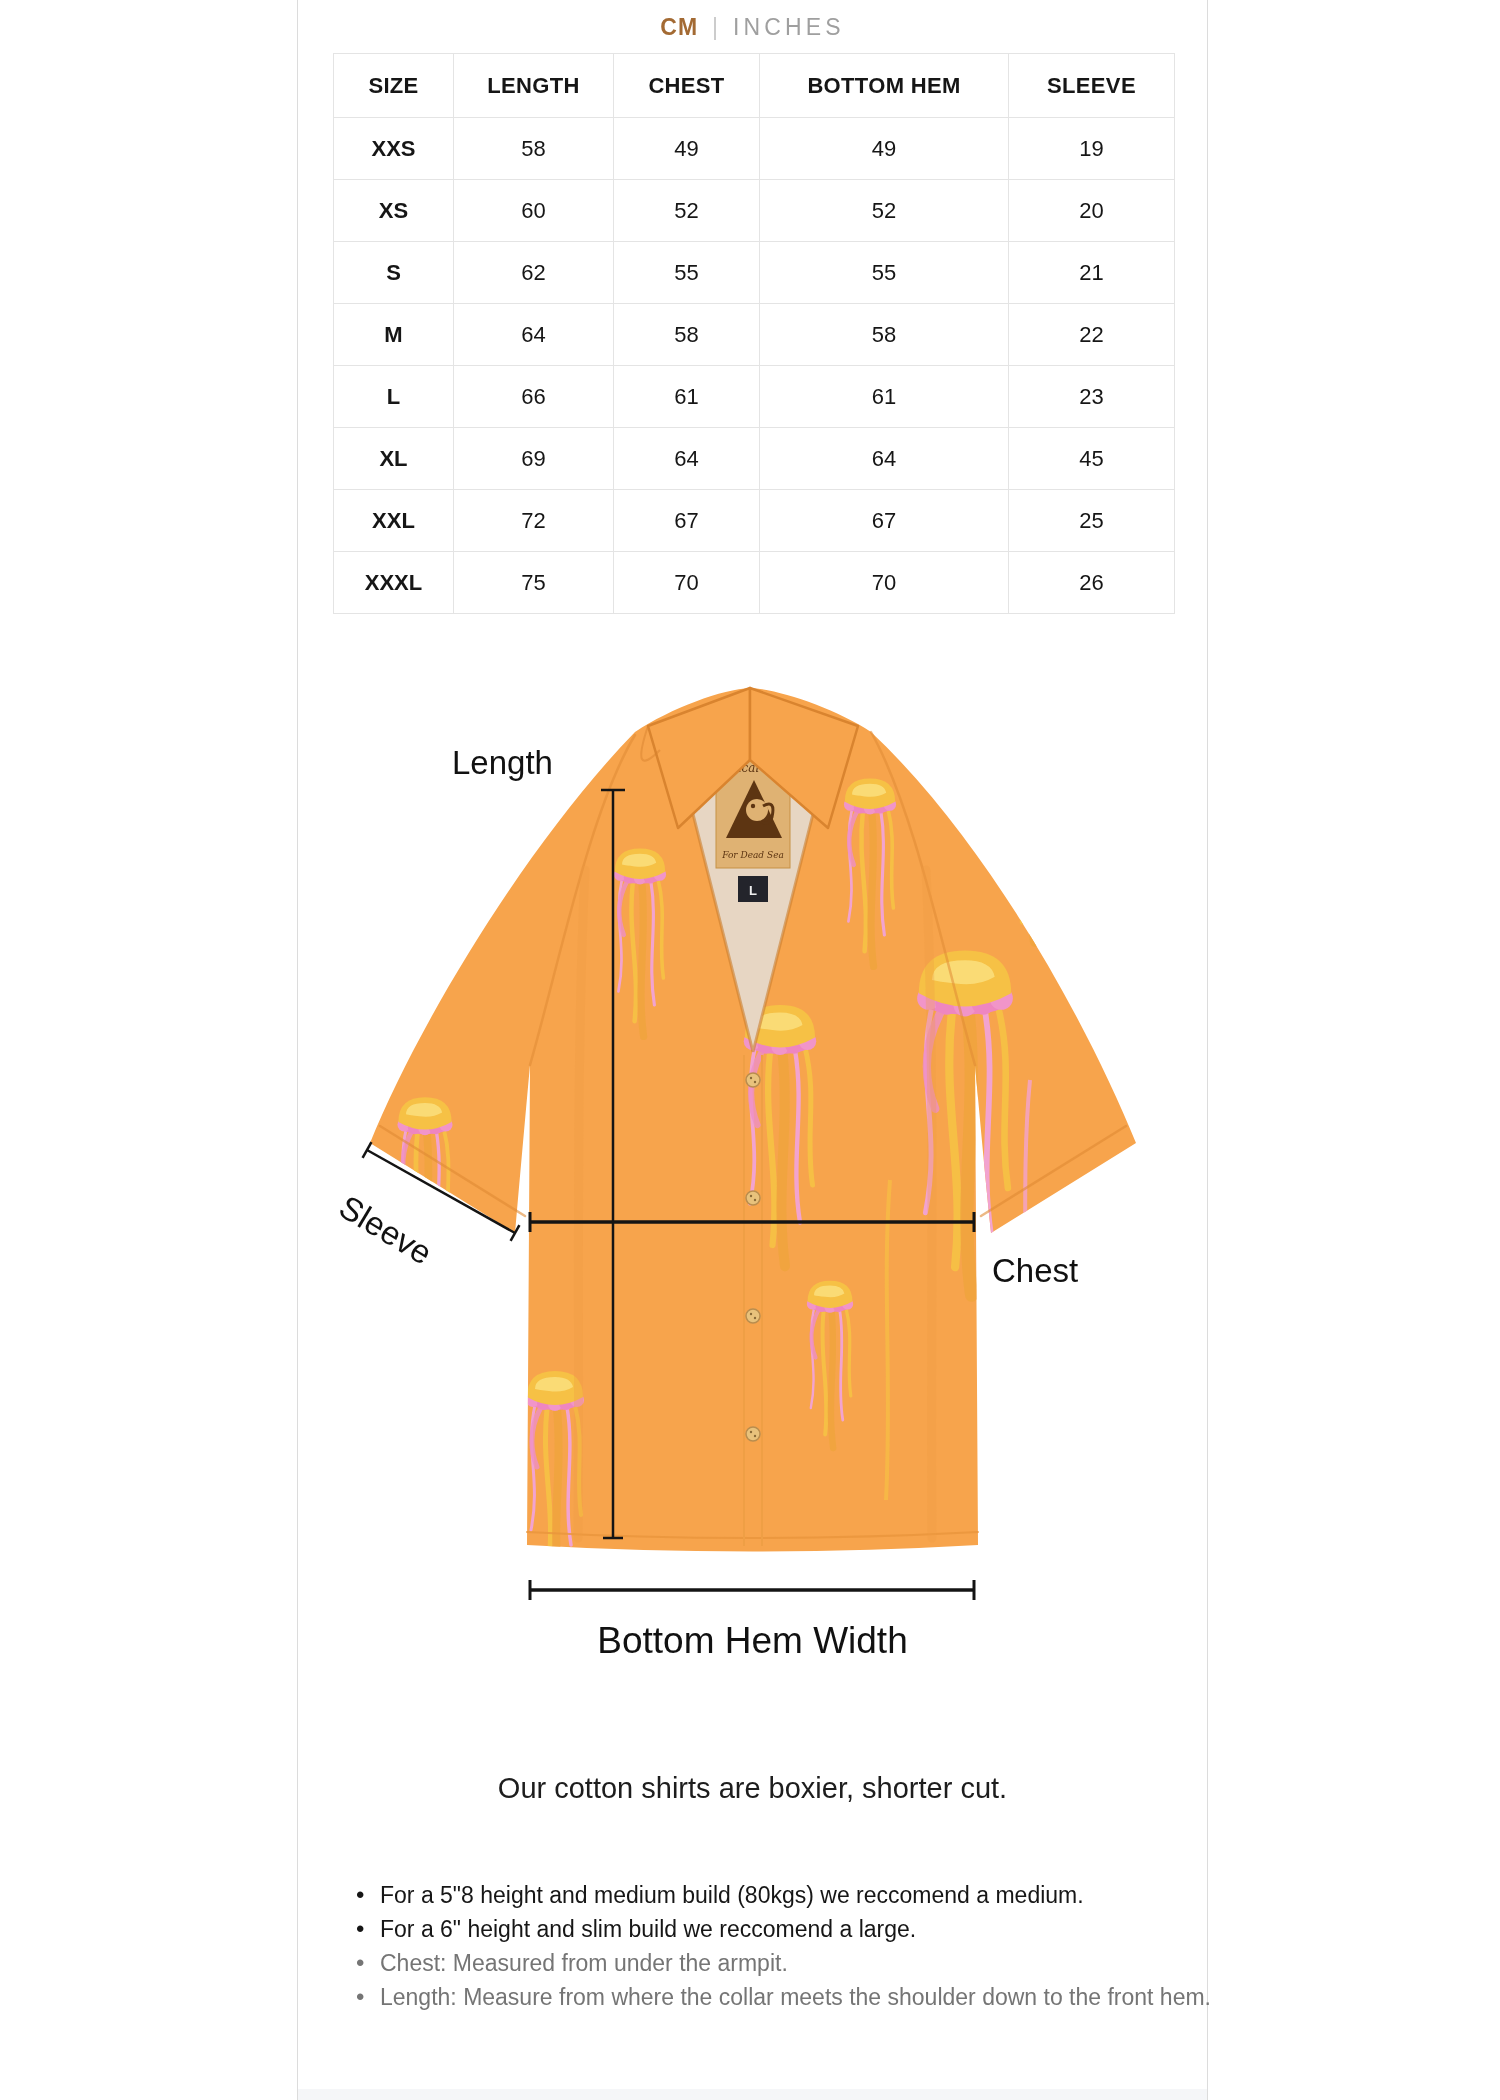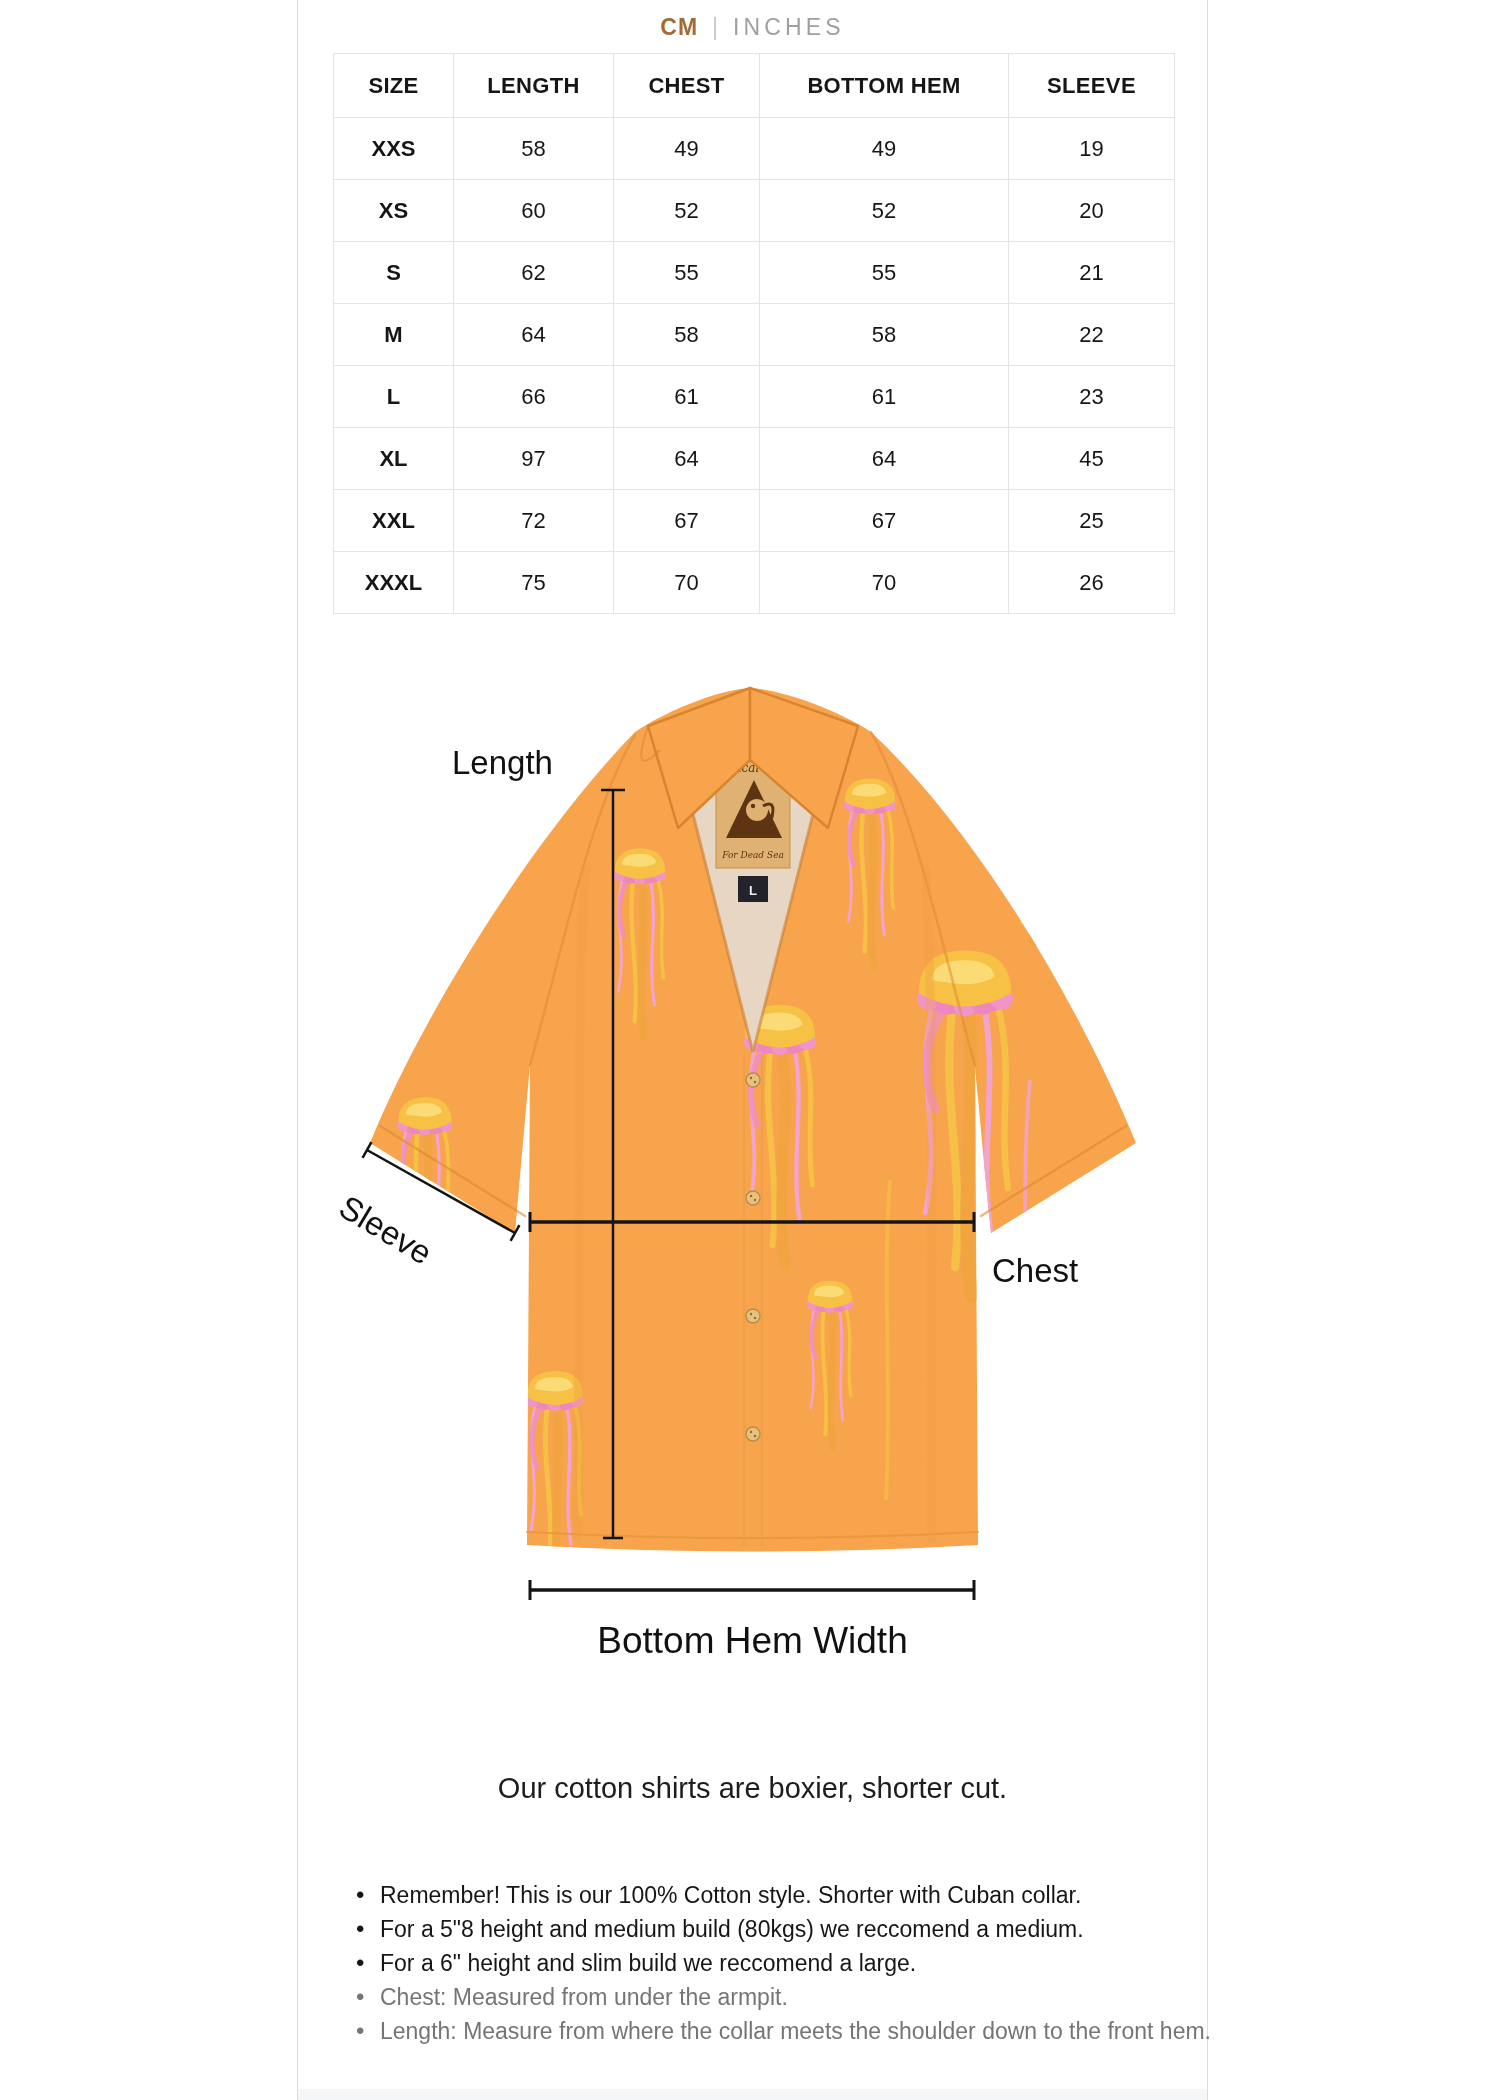--- a/index.html
+++ b/index.html
@@ -112,21 +112,21 @@
           </tr>
           <tr>
             <th>L</th>
             <td>66</td>
             <td>61</td>
             <td>61</td>
             <td>23</td>
           </tr>
           <tr>
             <th>XL</th>
-            <td>97</td>
+            <td>69</td>
             <td>64</td>
             <td>64</td>
             <td>45</td>
           </tr>
           <tr>
             <th>XXL</th>
             <td>72</td>
             <td>67</td>
             <td>67</td>
             <td>25</td>
@@ -267,21 +267,20 @@
 
   <div class="fig-label label-length">Length</div>
   <div class="fig-label label-chest">Chest</div>
   <div class="fig-label label-sleeve">Sleeve</div>
   <div class="fig-label label-bottom-hem">Bottom Hem Width</div>
 
   <div class="desc-line desc-1">Our cotton shirts are boxier, shorter cut.</div>
 
   <div class="notes">
     <ul>
-        <li>Remember! This is our 100% Cotton style. Shorter with Cuban collar.</li>
         <li>For a 5"8 height and medium build (80kgs) we reccomend a medium.</li>
         <li>For a 6" height and slim build we reccomend a large.</li>
         <li class="muted">Chest: Measured from under the armpit.</li>
         <li class="muted">Length: Measure from where the collar meets the shoulder down to the front hem.</li>
       </ul>
   </div>
 
 </div>
 
 </body></html>

